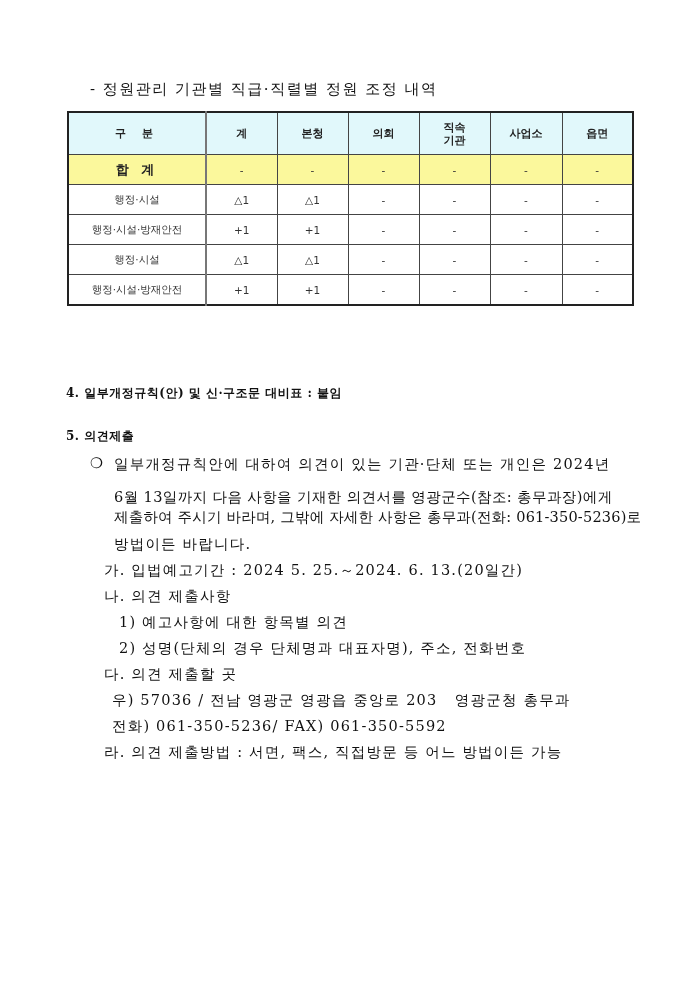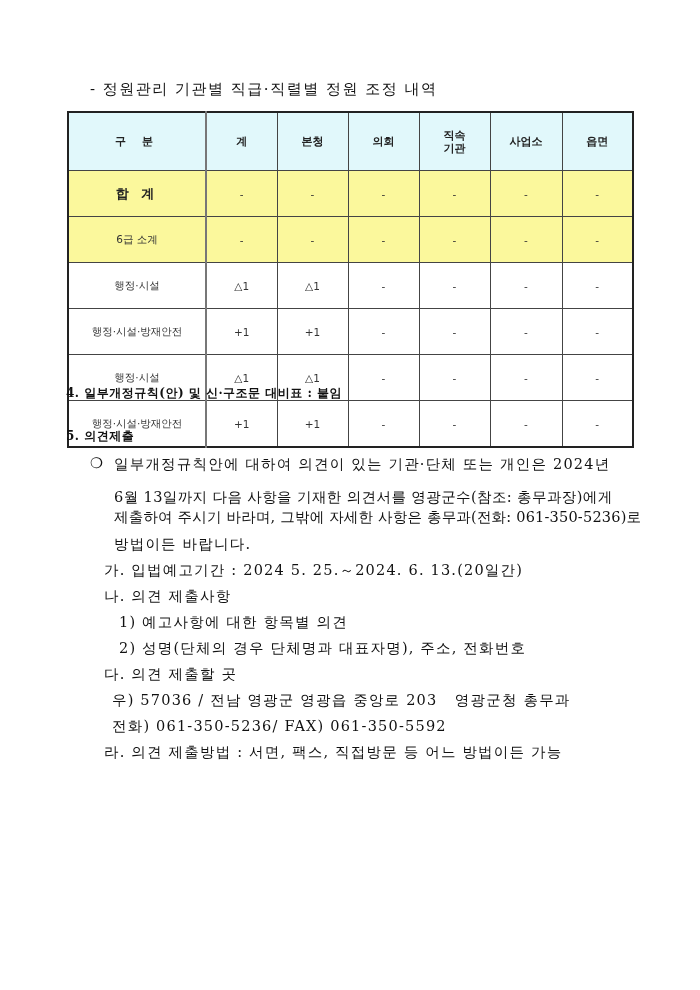--- a/index.html
+++ b/index.html
@@ -4,21 +4,21 @@
 <style>
   html, body { margin: 0; padding: 0; background: #ffffff; }
   body { width: 700px; height: 990px; position: relative; overflow: hidden;
          font-family: "DejaVu Serif", "Liberation Serif", serif; color: #111; }
   .abs { position: absolute; white-space: nowrap; }
   .caption { left: 90px; top: 80px; font-size: 15px; letter-spacing: 1.5px; }
   table.grid { position: absolute; left: 67px; top: 111px; border-collapse: collapse;
                border: 2px solid #222; table-layout: fixed; }
   table.grid td, table.grid th { border: 1px solid #444; text-align: center; vertical-align: middle;
                font-size: 10.5px; font-family: "DejaVu Sans", "Liberation Sans", sans-serif;
-               padding: 8px; height: 29px; color: #333; font-weight: normal; }
+               padding: 0; height: 29px; color: #333; font-weight: normal; }
   table.grid th { background: #e1f8fb; height: 41px; font-weight: bold; color: #222; font-size: 11px; }
   table.grid td.first, table.grid th.first { border-right: 2px solid #777; }
   tr.yellow td { background: #fbf89c; }
   tr.yellow td.bold { font-weight: bold; letter-spacing: 4px; font-size: 13px; color: #222; }
   td.red { color: #e8383a; }
   td.blue { color: #2530d8; }
   td.dash { color: #555; }
   td.dash-blue { color: #4a50c8; }
   .h1 { left: 66px; font-size: 12px; font-weight: bold; letter-spacing: 0.5px; }
   .p { font-size: 14.5px; letter-spacing: 1.2px; }
@@ -48,29 +48,20 @@
       <span>직속</span><br>
       <span>기관</span>
     </th>
     <th>사업소</th>
     <th>읍면</th>
   </tr>
   <tr class="yellow">
     <td class="first bold">합  계</td>
     <td class="dash">-</td>
     <td class="dash">-</td>
-    <td class="dash">-</td>
-    <td class="dash">-</td>
-    <td class="dash">-</td>
-    <td class="dash">-</td>
-  </tr>
-  <tr class="yellow">
-    <td class="first">6급 소계</td>
-    <td class="dash-blue">-</td>
-    <td class="dash-blue">-</td>
     <td class="dash">-</td>
     <td class="dash">-</td>
     <td class="dash">-</td>
     <td class="dash">-</td>
   </tr>
   <tr>
     <td class="first">행정·시설</td>
     <td class="red">△1</td>
     <td class="red">△1</td>
     <td class="dash">-</td>

